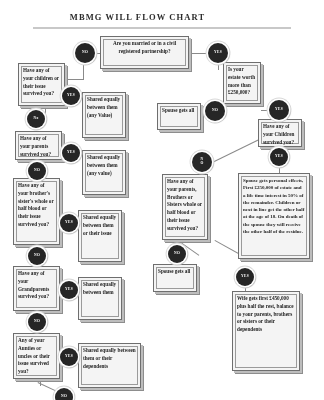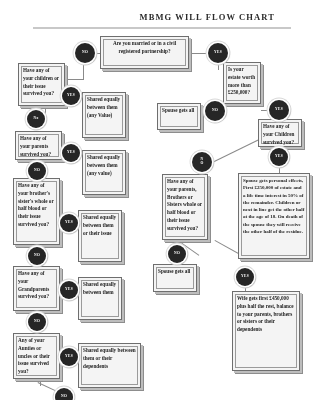--- a/index.html
+++ b/index.html
@@ -9,21 +9,21 @@
     font-family:"Liberation Serif", serif;
     color:#1a1a1a;
     overflow:hidden;
     position:relative;
   }
   #chart{
     position:absolute;left:0;top:0;width:324px;height:400px;
   }
   .title{
     position:absolute;left:0;top:12px;width:275px;
-    text-align:right;
+    text-align:center;
     font-family:"Liberation Serif", serif;
     font-weight:bold;
     font-size:8.5px;
     letter-spacing:1.1px;
     color:#2b2b2b;
   }
   .rule{
     position:absolute;left:33px;top:27px;width:258px;height:2px;
     background:#c8c8c8;
   }

